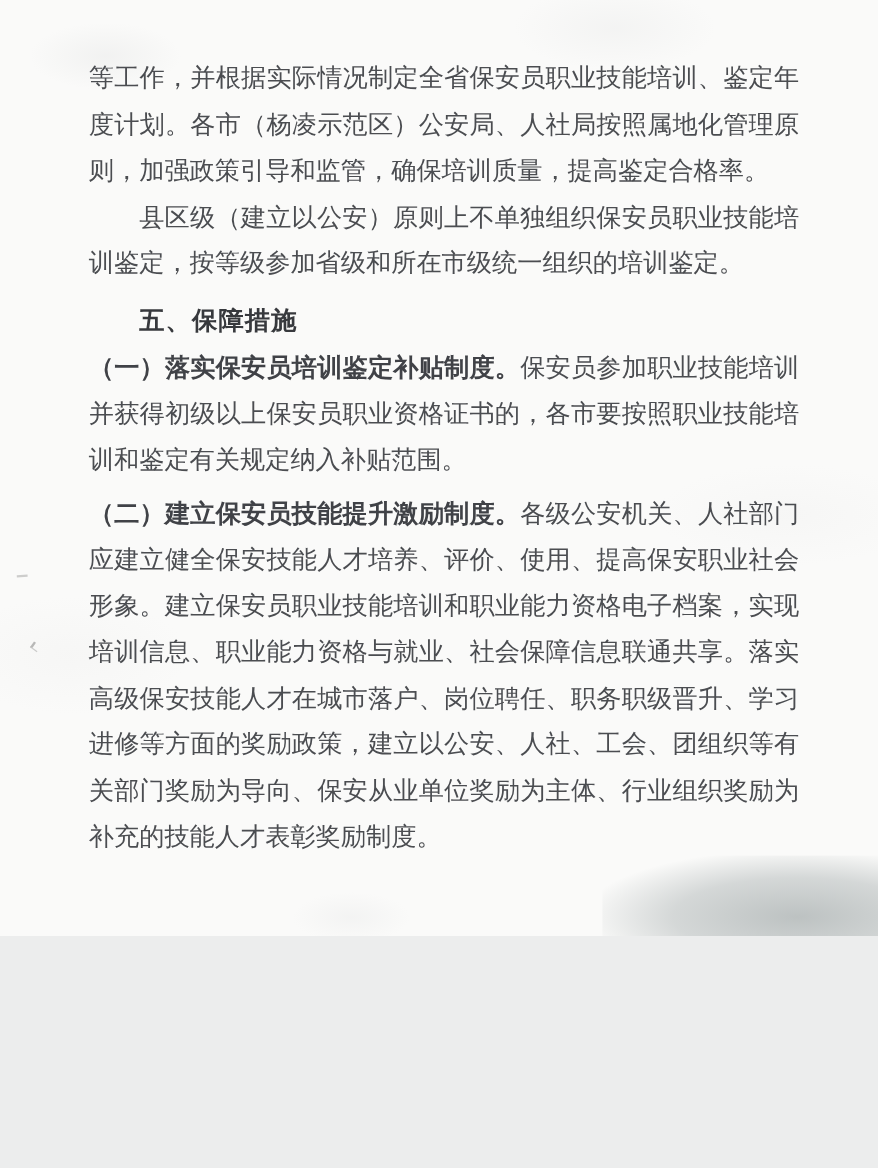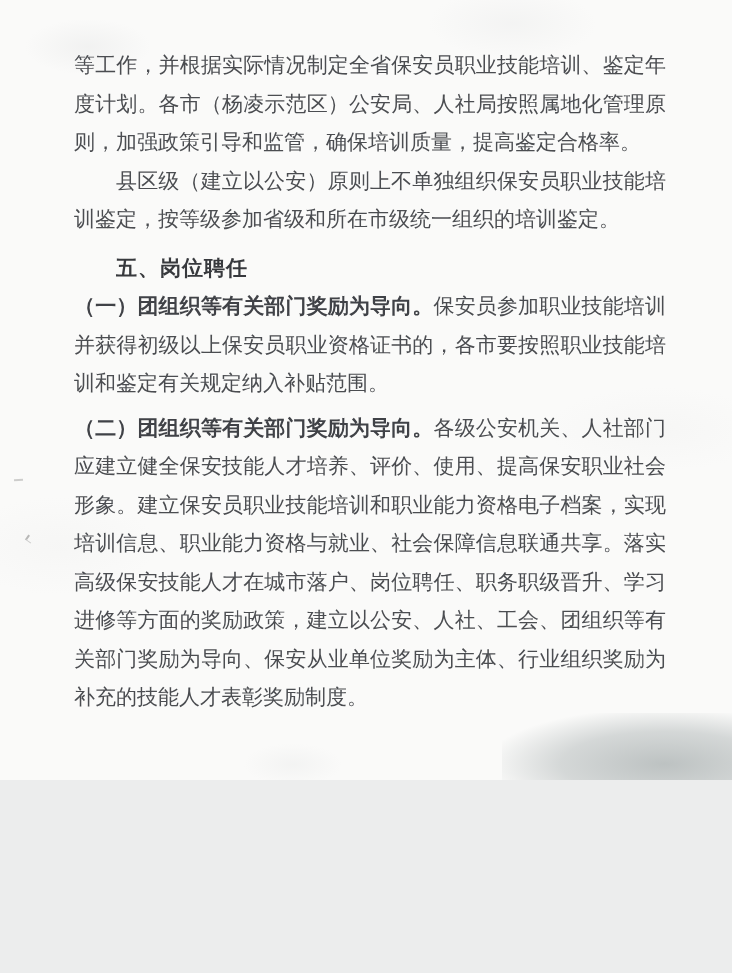--- a/index.html
+++ b/index.html
@@ -70,23 +70,23 @@
   .artifact-tick{left:26px;top:536px;width:5px;height:5px;border-left:2px solid #9d9d9c;border-bottom:1px solid #b9b9b8;transform:rotate(35deg);opacity:.7;}
 </style>
 </head>
 <body>
 
 <div class="page">
 
   <div class="text-block">
     <p class="para">等工作，并根据实际情况制定全省保安员职业技能培训、鉴定年度计划。各市（杨凌示范区）公安局、人社局按照属地化管理原则，加强政策引导和监管，确保培训质量，提高鉴定合格率。</p>
     <p class="para indent">县区级（建立以公安）原则上不单独组织保安员职业技能培训鉴定，按等级参加省级和所在市级统一组织的培训鉴定。</p>
-    <p class="section-heading">五、岗位聘任</p>
-    <p class="item indent"><span class="item-lead">（一）团组织等有关部门奖励为导向。</span><span>保安员参加职业技能培训并获得初级以上保安员职业资格证书的，各市要按照职业技能培训和鉴定有关规定纳入补贴范围。</span></p>
-    <p class="item indent gap-sm"><span class="item-lead">（二）团组织等有关部门奖励为导向。</span><span>各级公安机关、人社部门应建立健全保安技能人才培养、评价、使用、提高保安职业社会形象。建立保安员职业技能培训和职业能力资格电子档案，实现培训信息、职业能力资格与就业、社会保障信息联通共享。落实高级保安技能人才在城市落户、岗位聘任、职务职级晋升、学习进修等方面的奖励政策，建立以公安、人社、工会、团组织等有关部门奖励为导向、保安从业单位奖励为主体、行业组织奖励为补充的技能人才表彰奖励制度。</span></p>
+    <p class="section-heading">五、保障措施</p>
+    <p class="item indent"><span class="item-lead">（一）落实保安员培训鉴定补贴制度。</span><span>保安员参加职业技能培训并获得初级以上保安员职业资格证书的，各市要按照职业技能培训和鉴定有关规定纳入补贴范围。</span></p>
+    <p class="item indent gap-sm"><span class="item-lead">（二）建立保安员技能提升激励制度。</span><span>各级公安机关、人社部门应建立健全保安技能人才培养、评价、使用、提高保安职业社会形象。建立保安员职业技能培训和职业能力资格电子档案，实现培训信息、职业能力资格与就业、社会保障信息联通共享。落实高级保安技能人才在城市落户、岗位聘任、职务职级晋升、学习进修等方面的奖励政策，建立以公安、人社、工会、团组织等有关部门奖励为导向、保安从业单位奖励为主体、行业组织奖励为补充的技能人才表彰奖励制度。</span></p>
   </div>
 
   <div class="artifact artifact-dash"></div>
   <div class="artifact artifact-tick"></div>
 
   <div class="footer-page-number">— 4 —</div>
 
   <div class="corner-shade"></div>
 
   <div class="watermark">

